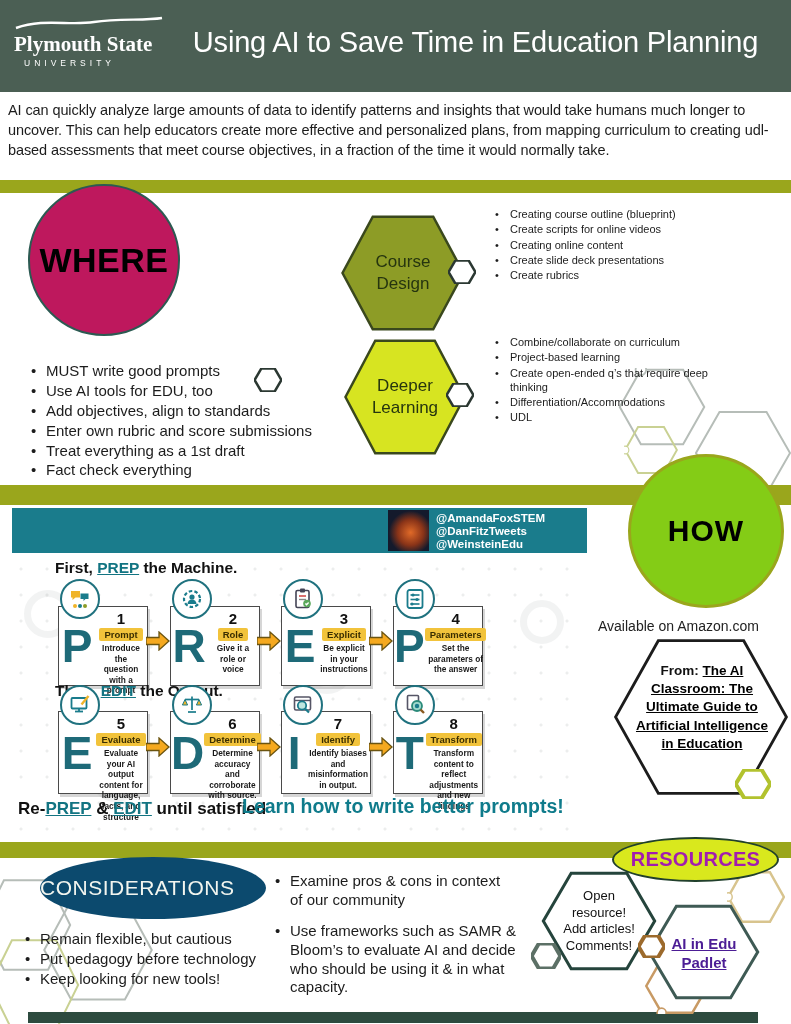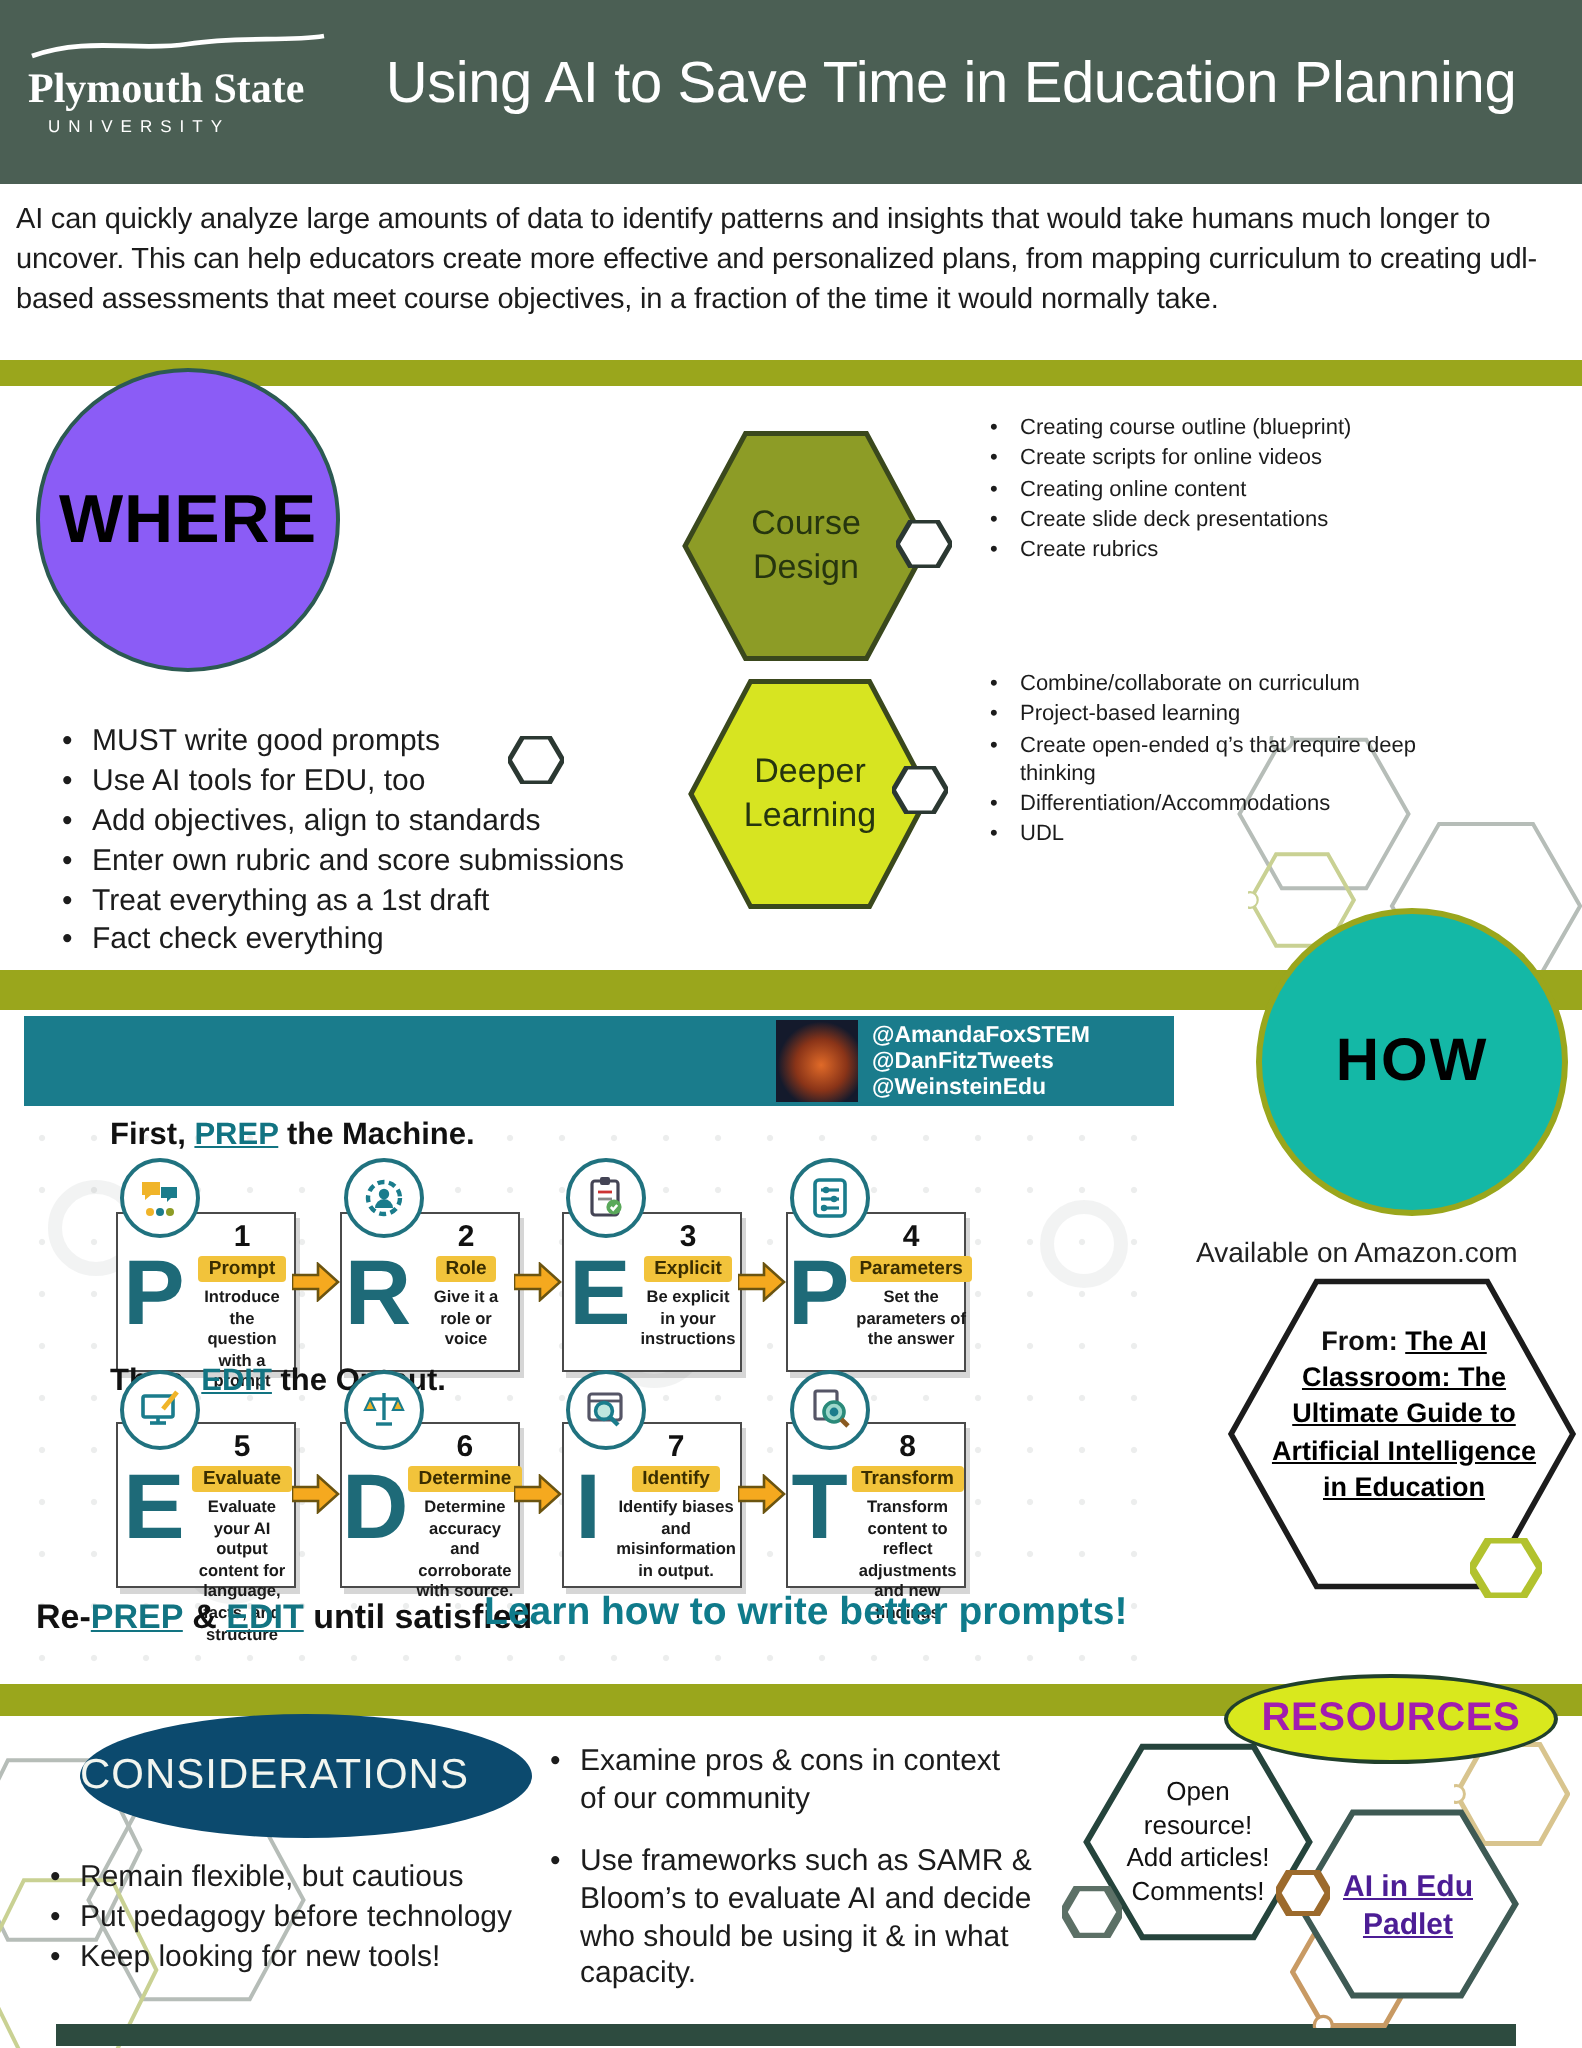--- a/index.html
+++ b/index.html
@@ -31,37 +31,37 @@
   .logo-l2{font-size:8.5px;letter-spacing:4px;margin-top:1px;padding-left:10px;}
   .page-title{left:168px;top:26px;width:615px;text-align:center;color:#fff;font-size:29px;letter-spacing:-0.2px;}
 
   .intro{left:8px;top:100px;width:779px;font-size:14.5px;line-height:1.38;letter-spacing:-0.1px;}
 
   .bar{background:#9aa61c;}
   .bar1{left:0;top:180px;width:791px;height:13px;}
   .bar2{left:0;top:485px;width:791px;height:20px;z-index:1;}
   .bar3{left:0;top:842px;width:791px;height:16px;z-index:1;}
 
-  .where-circle{left:18px;top:184px;width:148px;height:148px;border-radius:50%;
-    background:#8b5cf6;border:2.5px solid #2c5a52;display:flex;align-items:center;justify-content:center;z-index:2;}
+  .where-circle{left:28px;top:184px;width:148px;height:148px;border-radius:50%;
+    background:#be185d;border:2.5px solid #2c5a52;display:flex;align-items:center;justify-content:center;z-index:2;}
   .where-circle span{font-size:34px;font-weight:700;letter-spacing:.5px;color:#000;}
 
   .hexlabel{display:flex;align-items:center;justify-content:center;text-align:center;
     font-size:17px;line-height:1.28;white-space:pre-line;}
   .hexlabel.dark{color:#26350f;}
   .hexlabel.light{color:#fff;}
 
   .blist{font-size:15px;line-height:1.26;}
   .blist .bi{position:relative;padding-left:18px;margin-bottom:1px;}
   .blist .bi::before{content:"\2022";position:absolute;left:3px;}
   .blist.sm{font-size:11px;line-height:1.3;}
   .blist.gap .bi{margin-bottom:12px;}
 
   
-  .how-circle{left:628px;top:454px;width:150px;height:148px;border-radius:50%;background:#14b8a6;
+  .how-circle{left:628px;top:454px;width:150px;height:148px;border-radius:50%;background:#84cc16;
     border:3px solid #9aa61c;display:flex;align-items:center;justify-content:center;z-index:3;}
   .how-circle span{font-size:30px;font-weight:700;letter-spacing:1px;color:#000;}
 
   
   .circuit{left:8px;top:556px;width:578px;height:286px;
     background-image:radial-gradient(circle,rgba(110,120,118,.13) 1.3px,transparent 1.8px);
     background-size:26px 26px;z-index:0;}
   .blob{border-radius:50%;border:7px solid rgba(130,138,134,.10);z-index:0;}
   .banner{left:12px;top:508px;width:575px;height:45px;background:#1a7c8c;z-index:2;}
   .banner-title{left:24px;top:515px;position:absolute;color:#fff;font-size:25px;font-weight:700;letter-spacing:.2px;}

